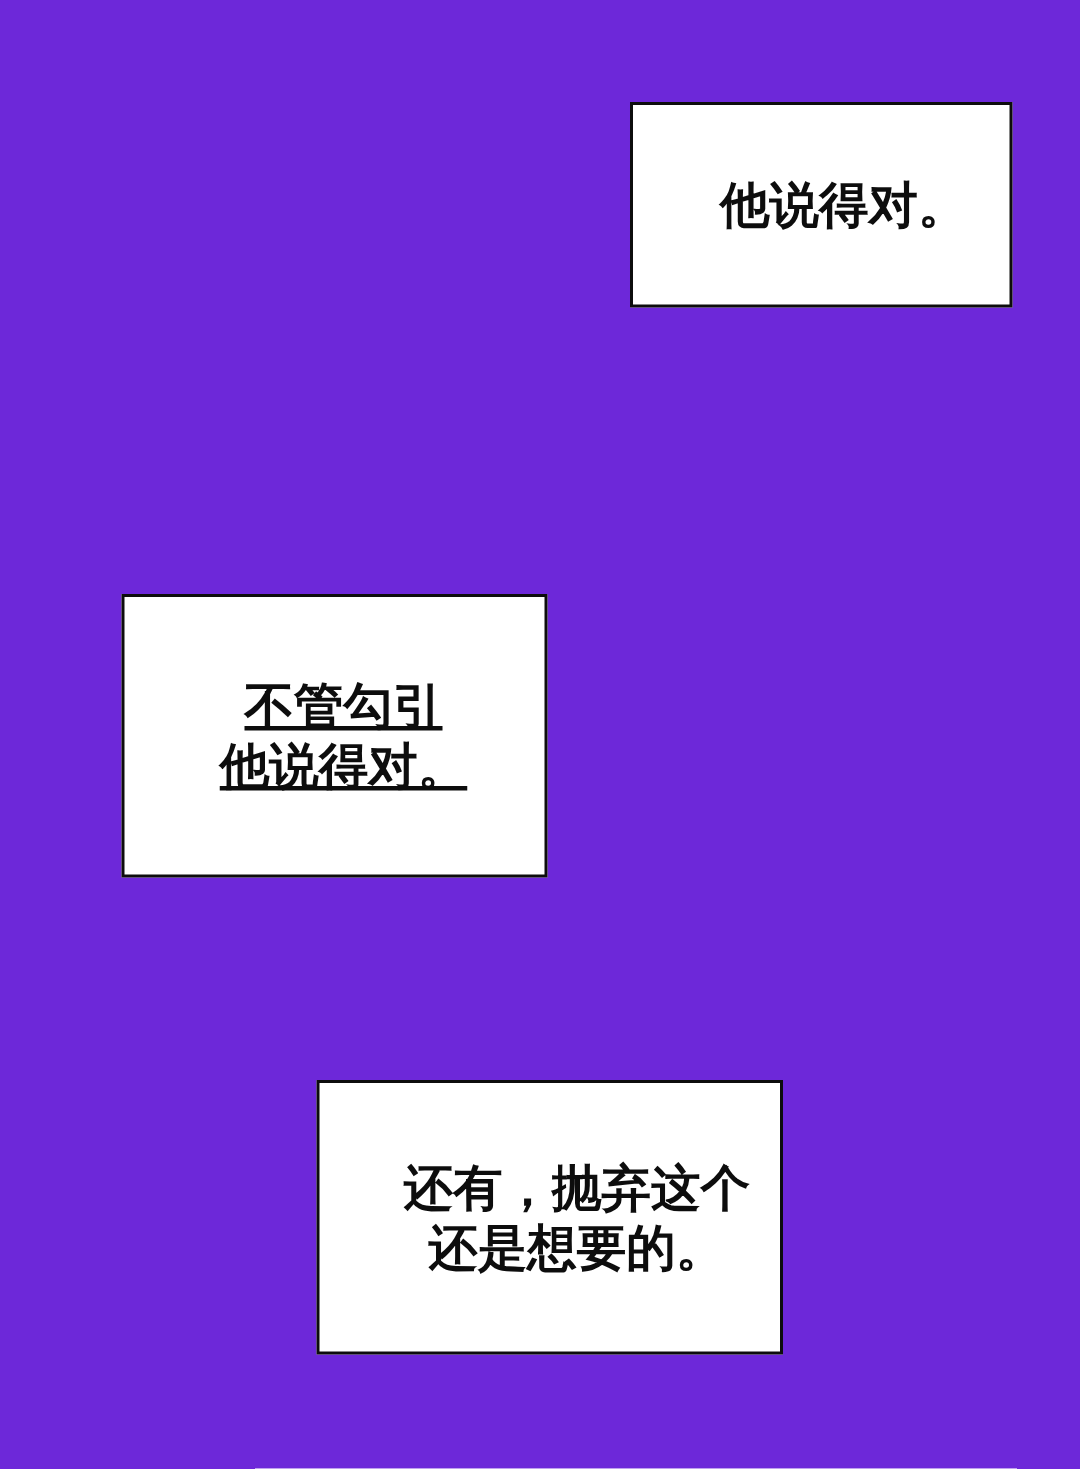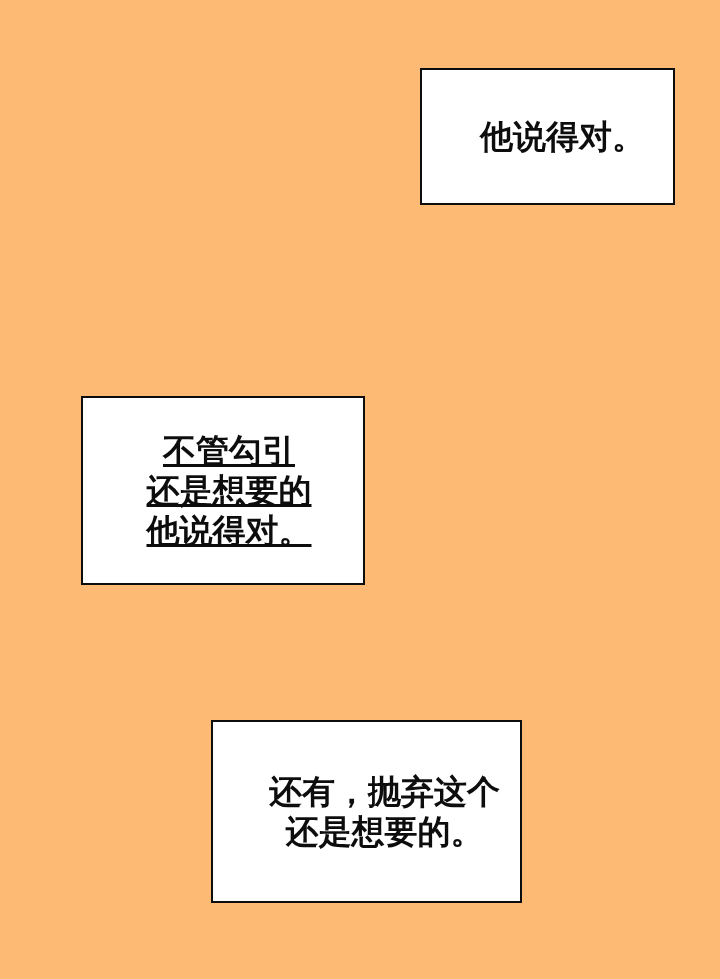--- a/index.html
+++ b/index.html
@@ -4,21 +4,21 @@
 <style>
   html, body {
     margin: 0;
     padding: 0;
     background: #ffffff;
   }
   #comic-page {
     position: relative;
     width: 720px;
     height: 979px;
-    background: #fdba74;
+    background: #6d28d9;
     overflow: hidden;
     font-family: "Liberation Sans", "DejaVu Sans", sans-serif;
   }
   .narration-box {
     position: absolute;
     box-sizing: border-box;
     border: 2.5px solid #0d0d0d;
     background: #ffffff;
     display: flex;
     flex-direction: column;
@@ -60,21 +60,20 @@
 <body>
 
 <div id="comic-page">
 
   <div id="narration-box-1" class="narration-box">
     <span class="narration-line">他说得对。</span>
   </div>
 
   <div id="narration-box-2" class="narration-box">
     <span class="narration-line">不管勾引</span>
-    <span class="narration-line">还是想要的</span>
     <span class="narration-line">他说得对。</span>
   </div>
 
   <div id="narration-box-3" class="narration-box">
     <span class="narration-line">还有，抛弃这个</span>
     <span class="narration-line">还是想要的。</span>
   </div>
 
 </div>
 

